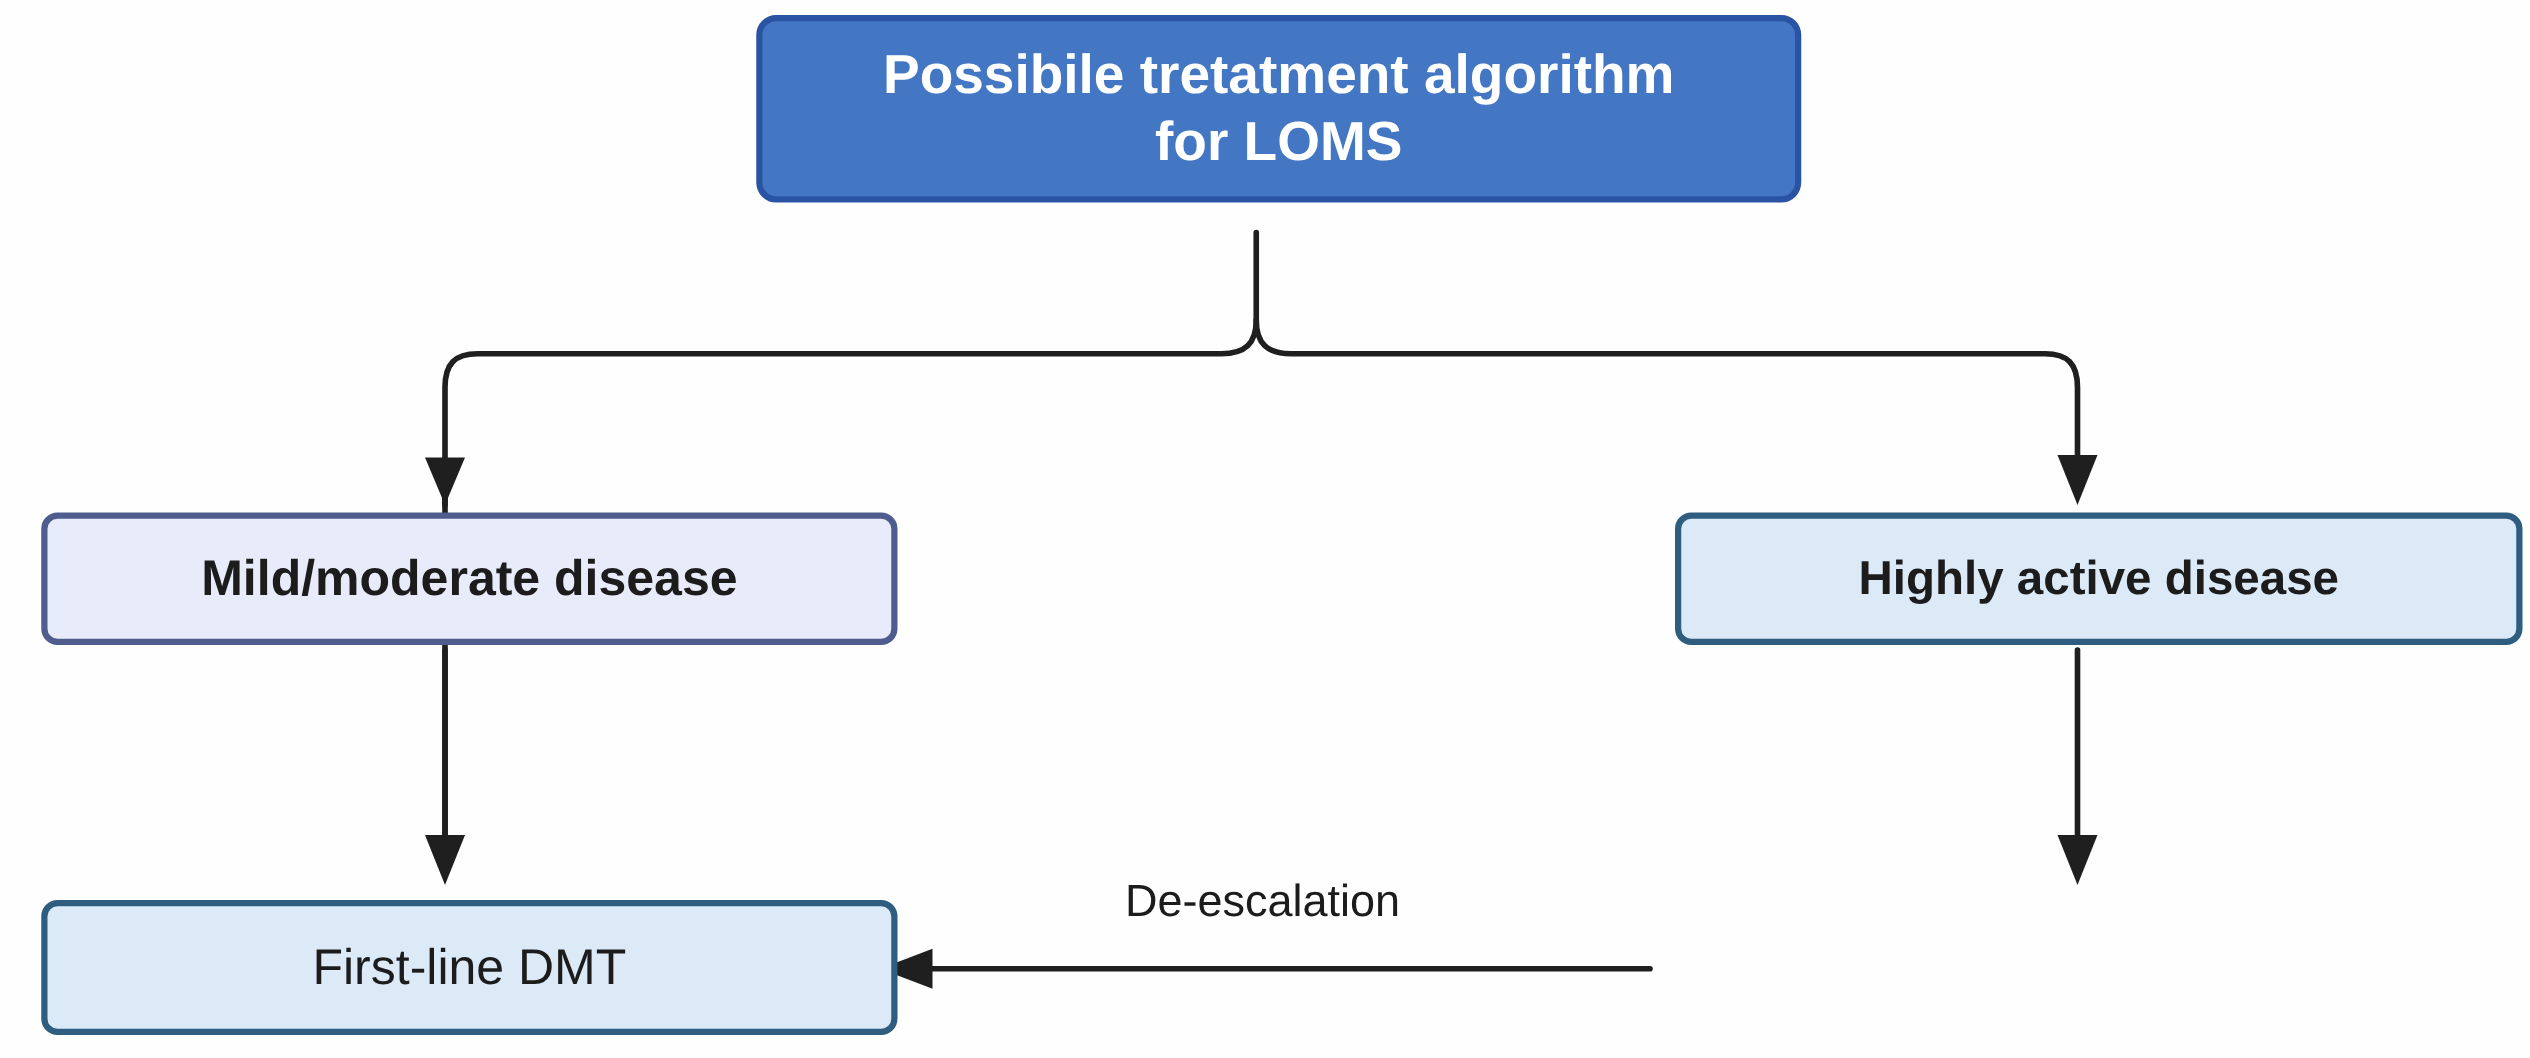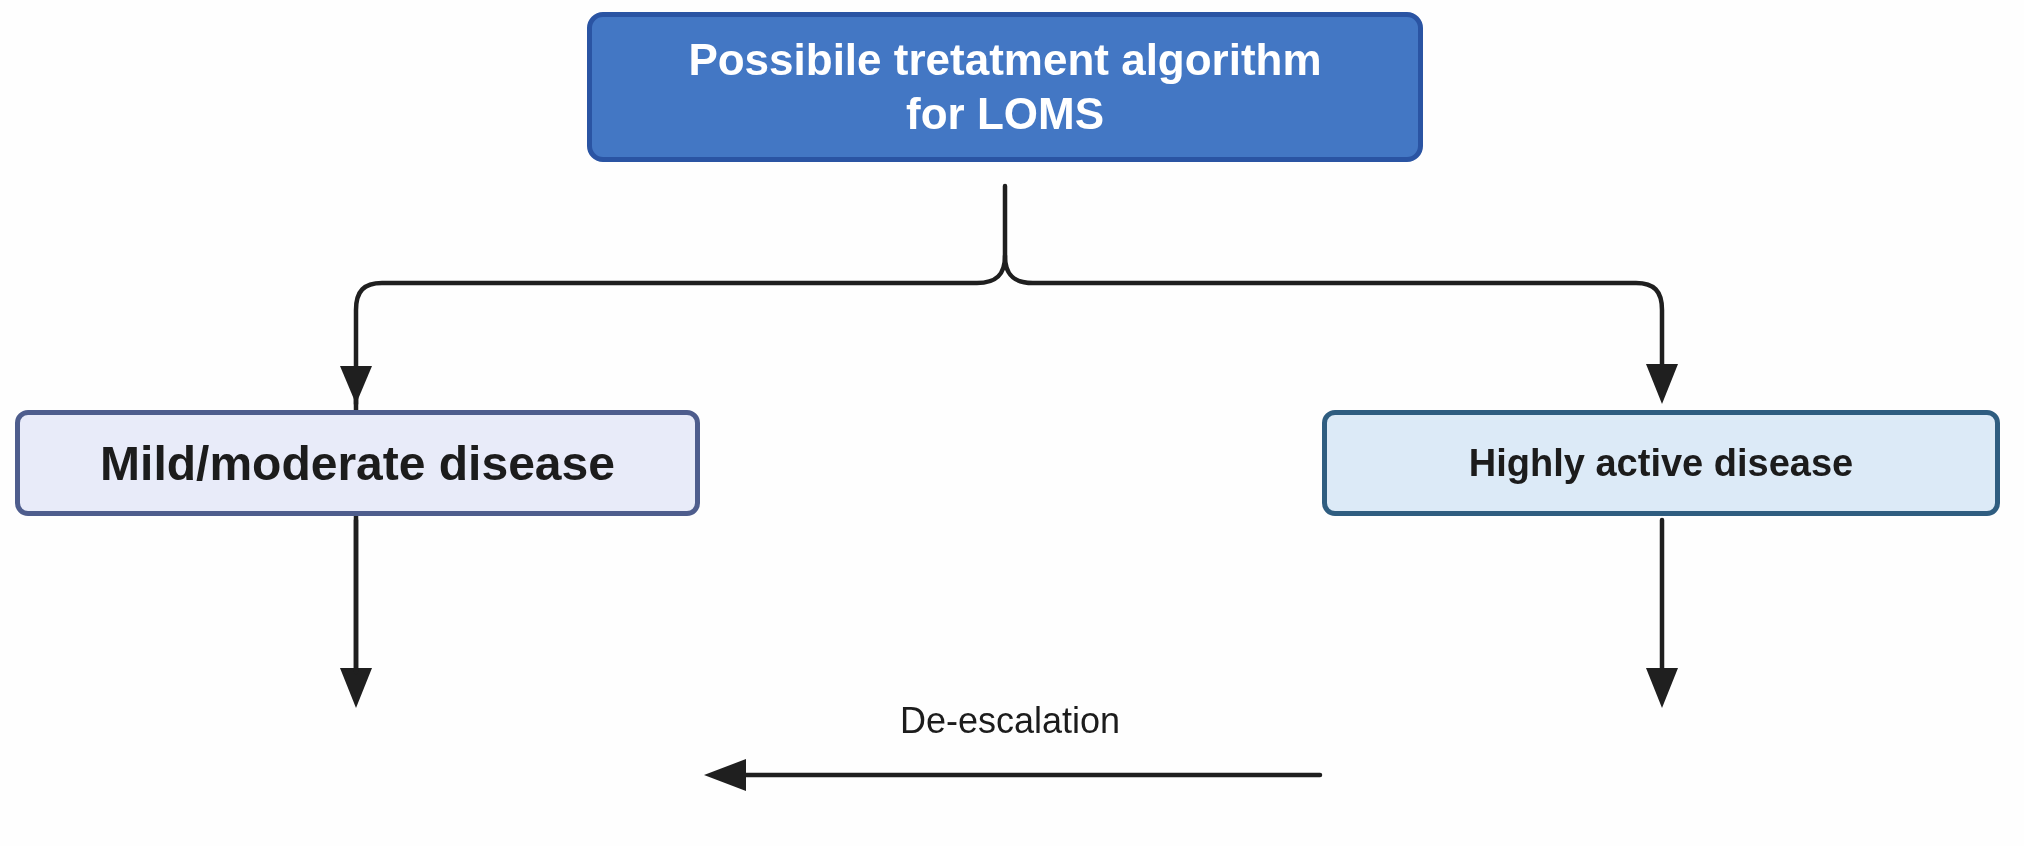--- a/index.html
+++ b/index.html
@@ -39,41 +39,42 @@
     stroke-linejoin: round;
   }
   .arrowhead { fill: var(--arrow); stroke: none; }
   .node {
     position: absolute;
     display: flex;
     align-items: center;
     justify-content: center;
     text-align: center;
     border-style: solid;
+    margin-left: 18px;
   }
   .node-root {
     left: 587px; top: 12px;
     width: 836px; height: 150px;
     background: var(--root-fill);
     border: 5px solid var(--root-border);
     border-radius: 16px;
     color: var(--root-text);
     font-size: 44px;
     font-weight: bold;
     line-height: 1.22;
   }
   .node-root .label { max-width: 640px; }
   .node-mild {
     left: 15px; top: 410px;
     width: 685px; height: 106px;
     background: var(--mild-fill);
     border: 5px solid var(--mild-border);
     border-radius: 13px;
     color: var(--label-text);
-    font-size: 48px;
+    font-size: 40px;
     font-weight: bold;
     text-align: center;
   }
   .node-highly {
     left: 1322px; top: 410px;
     width: 678px; height: 106px;
     background: var(--lightblue-fill);
     border: 5px solid var(--lightblue-border);
     border-radius: 13px;
     color: var(--label-text);
@@ -139,17 +140,20 @@
   </div>
 
   <div class="node node-mild">
     <span class="label">Mild/moderate disease</span>
   </div>
 
   <div class="node node-highly">
     <span class="label">Highly active disease</span>
   </div>
 
+  <div class="node node-first">
+    <span class="label">First-line DMT</span>
+  </div>
 
 
   <div class="edge-label">De-escalation</div>
 
 </div>
 
 </body></html>

